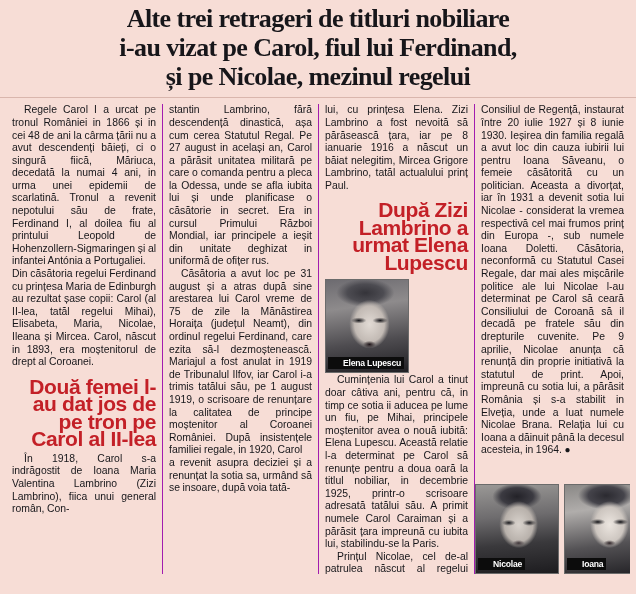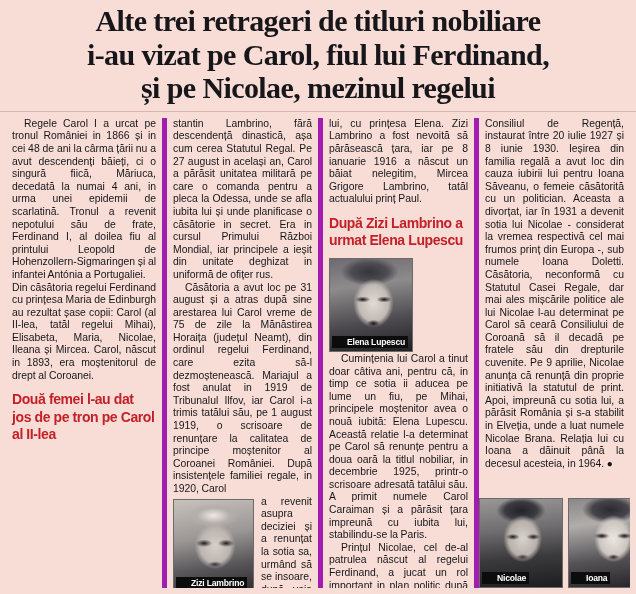--- a/index.html
+++ b/index.html
@@ -23,21 +23,21 @@
 
   
   #headline {
     padding: 4px 8px 6px 8px;
     text-align: center;
     border-bottom: 1px solid #d9b6ad;
   }
   #headline .hl-line {
     font-family: "Liberation Serif", serif;
     font-weight: bold;
-    font-size: 30px;
+    font-size: 26px;
     line-height: 1.12;
     letter-spacing: -0.6px;
     color: #17161a;
     white-space: nowrap;
     text-align: center;
   }
 
   
   #cols {
     display: flex;
@@ -47,48 +47,48 @@
     height: 476px;
   }
   .col {
     width: 25%;
     box-sizing: border-box;
     padding: 0 6px;
     position: relative;
     overflow: hidden;
   }
   .col + .col {
-    border-left: 5px solid #a21caf;
+    border-left: 1px solid #a21caf;
   }
   .col p {
     margin: 0;
     font-family: Liberation Sans, sans-serif;
     font-size: 10.4px;
     line-height: 12.6px;
     color: #16161a;
     text-align: justify;
     text-indent: 12px;
     hyphens: manual;
     word-spacing: -0.3px;
   }
   .col p.cont {
     text-indent: 0;
   }
 
   
   .subhead {
     font-family: "Liberation Sans", sans-serif;
     font-weight: bold;
-    font-size: 14px;
+    font-size: 21px;
     line-height: 17.5px;
     color: #c32027;
     letter-spacing: -0.4px;
     margin: 9px 0 5px 0;
     text-indent: 0 !important;
-    text-align: left;
+    text-align: right;
   }
 
   
   .photo {
     position: relative;
     float: left;
     margin: 3px 7px 1px 0;
     border: 1px solid #6b6b6b;
     background: #b9b9b9;
     overflow: hidden;
@@ -200,33 +200,28 @@
 
     <div class="col">
       <p>Regele Carol I a urcat pe tronul României in 1866 și in cei 48 de ani la cârma țării nu a avut descendenți băieți, ci o singură fiică, Măriuca, decedată la numai 4 ani, in urma unei epidemii de scarlatină. Tronul a revenit nepotului său de frate, Ferdinand I, al doilea fiu al printului Leopold de Hohenzollern-Sigmaringen și al infantei Antónia a Portugaliei.</p>
 
       <div class="clearfix">
         <p class="cont">Din căsătoria regelui Ferdinand cu prințesa Maria de Edinburgh au rezultat șase copii: Carol (al II-lea, tatăl regelui Mihai), Elisabeta, Maria, Nicolae, Ileana și Mircea. Carol, născut in 1893, era moștenitorul de drept al Coroanei.</p>
       </div>
 
       <div class="subhead">Două femei l-au dat jos de pe tron pe Carol al II-lea</div>
 
+      <p>În 1918, Carol s-a indrăgostit de Ioana Maria Valentina Lambrino (Zizi Lambrino), fiica unui general român, Con-</p>
     </div>
 
     <div class="col">
       <p class="cont">stantin Lambrino, fără descendență dinastică, așa cum cerea Statutul Regal. Pe 27 august in același an, Carol a părăsit unitatea militară pe care o comanda pentru a pleca la Odessa, unde se afla iubita lui și unde planificase o căsătorie in secret. Era in cursul Primului Război Mondial, iar principele a ieșit din unitate deghizat in uniformă de ofițer rus.</p>
       <p>Căsătoria a avut loc pe 31 august și a atras după sine arestarea lui Carol vreme de 75 de zile la Mănăstirea Horaița (județul Neamt), din ordinul regelui Ferdinand, care ezita să-l dezmoștenească. Mariajul a fost anulat in 1919 de Tribunalul Ilfov, iar Carol i-a trimis tatălui său, pe 1 august 1919, o scrisoare de renunțare la calitatea de principe moștenitor al Coroanei României. După insistențele familiei regale, in 1920, Carol</p>
 
       <div class="clearfix">
-        <div class="photo p-zizi">
-          <div class="ph-img">
-              <div class="face"></div>
-            </div>
-          <div class="cap">Zizi Lambrino</div>
-        </div>
         <p class="cont">a revenit asupra deciziei și a renunțat la sotia sa, urmând să se insoare, după voia tată-</p>
       </div>
     </div>
 
     <div class="col">
       <p class="cont">lui, cu prințesa Elena. Zizi Lambrino a fost nevoită să părăsească țara, iar pe 8 ianuarie 1916 a născut un băiat nelegitim, Mircea Grigore Lambrino, tatăl actualului prinț Paul.</p>
 
       <div class="subhead">După Zizi Lambrino a urmat Elena Lupescu</div>
 
       <div class="clearfix">

